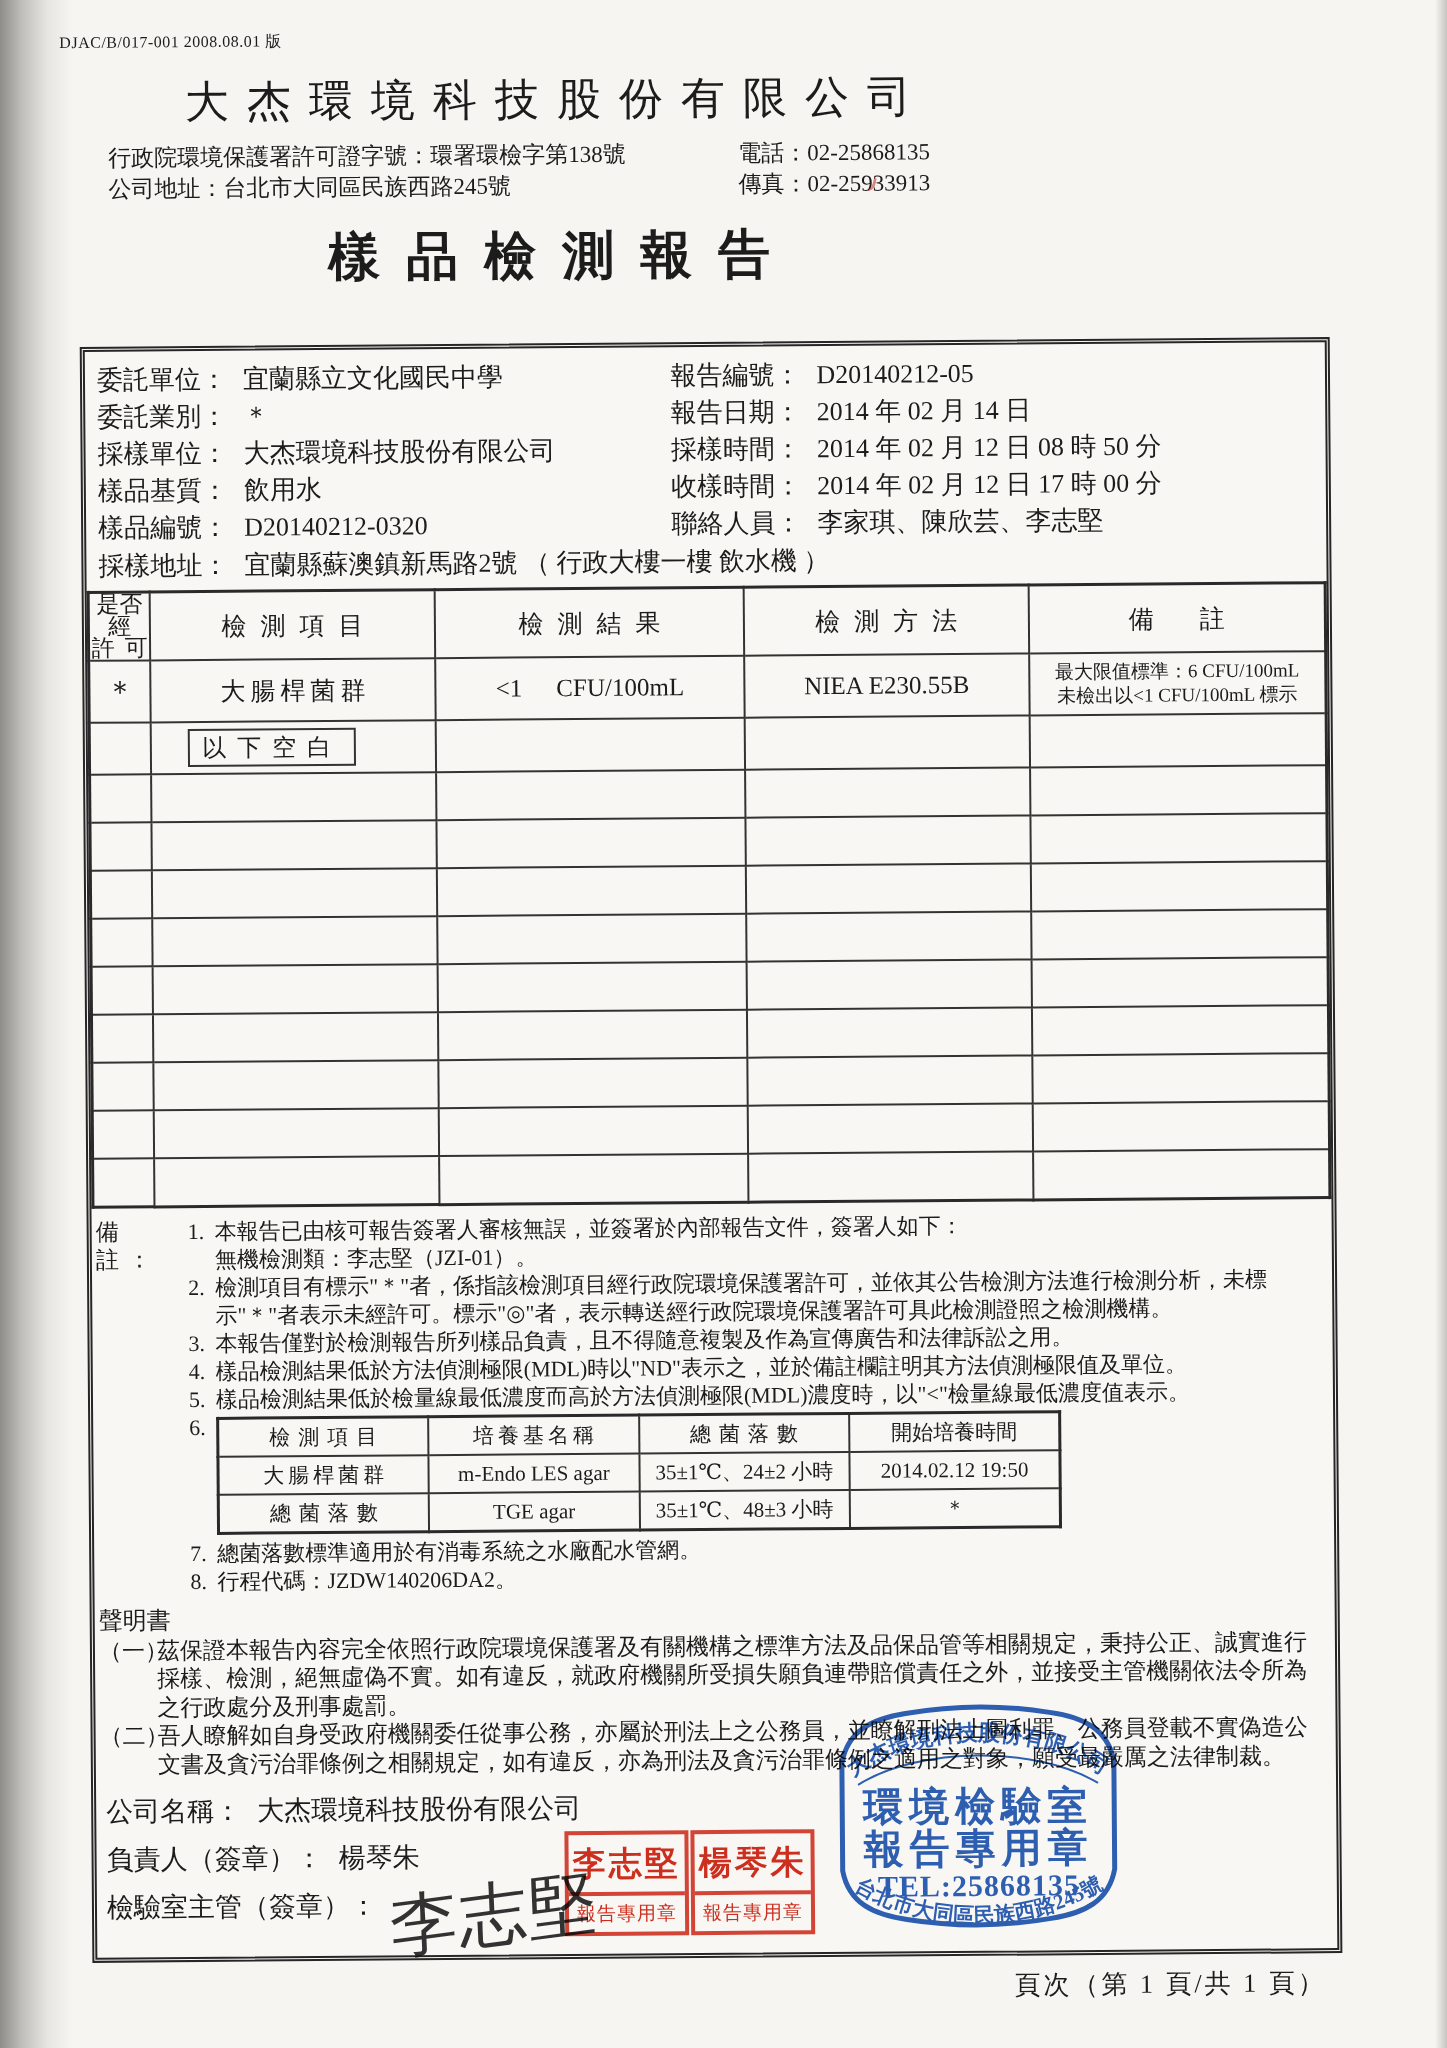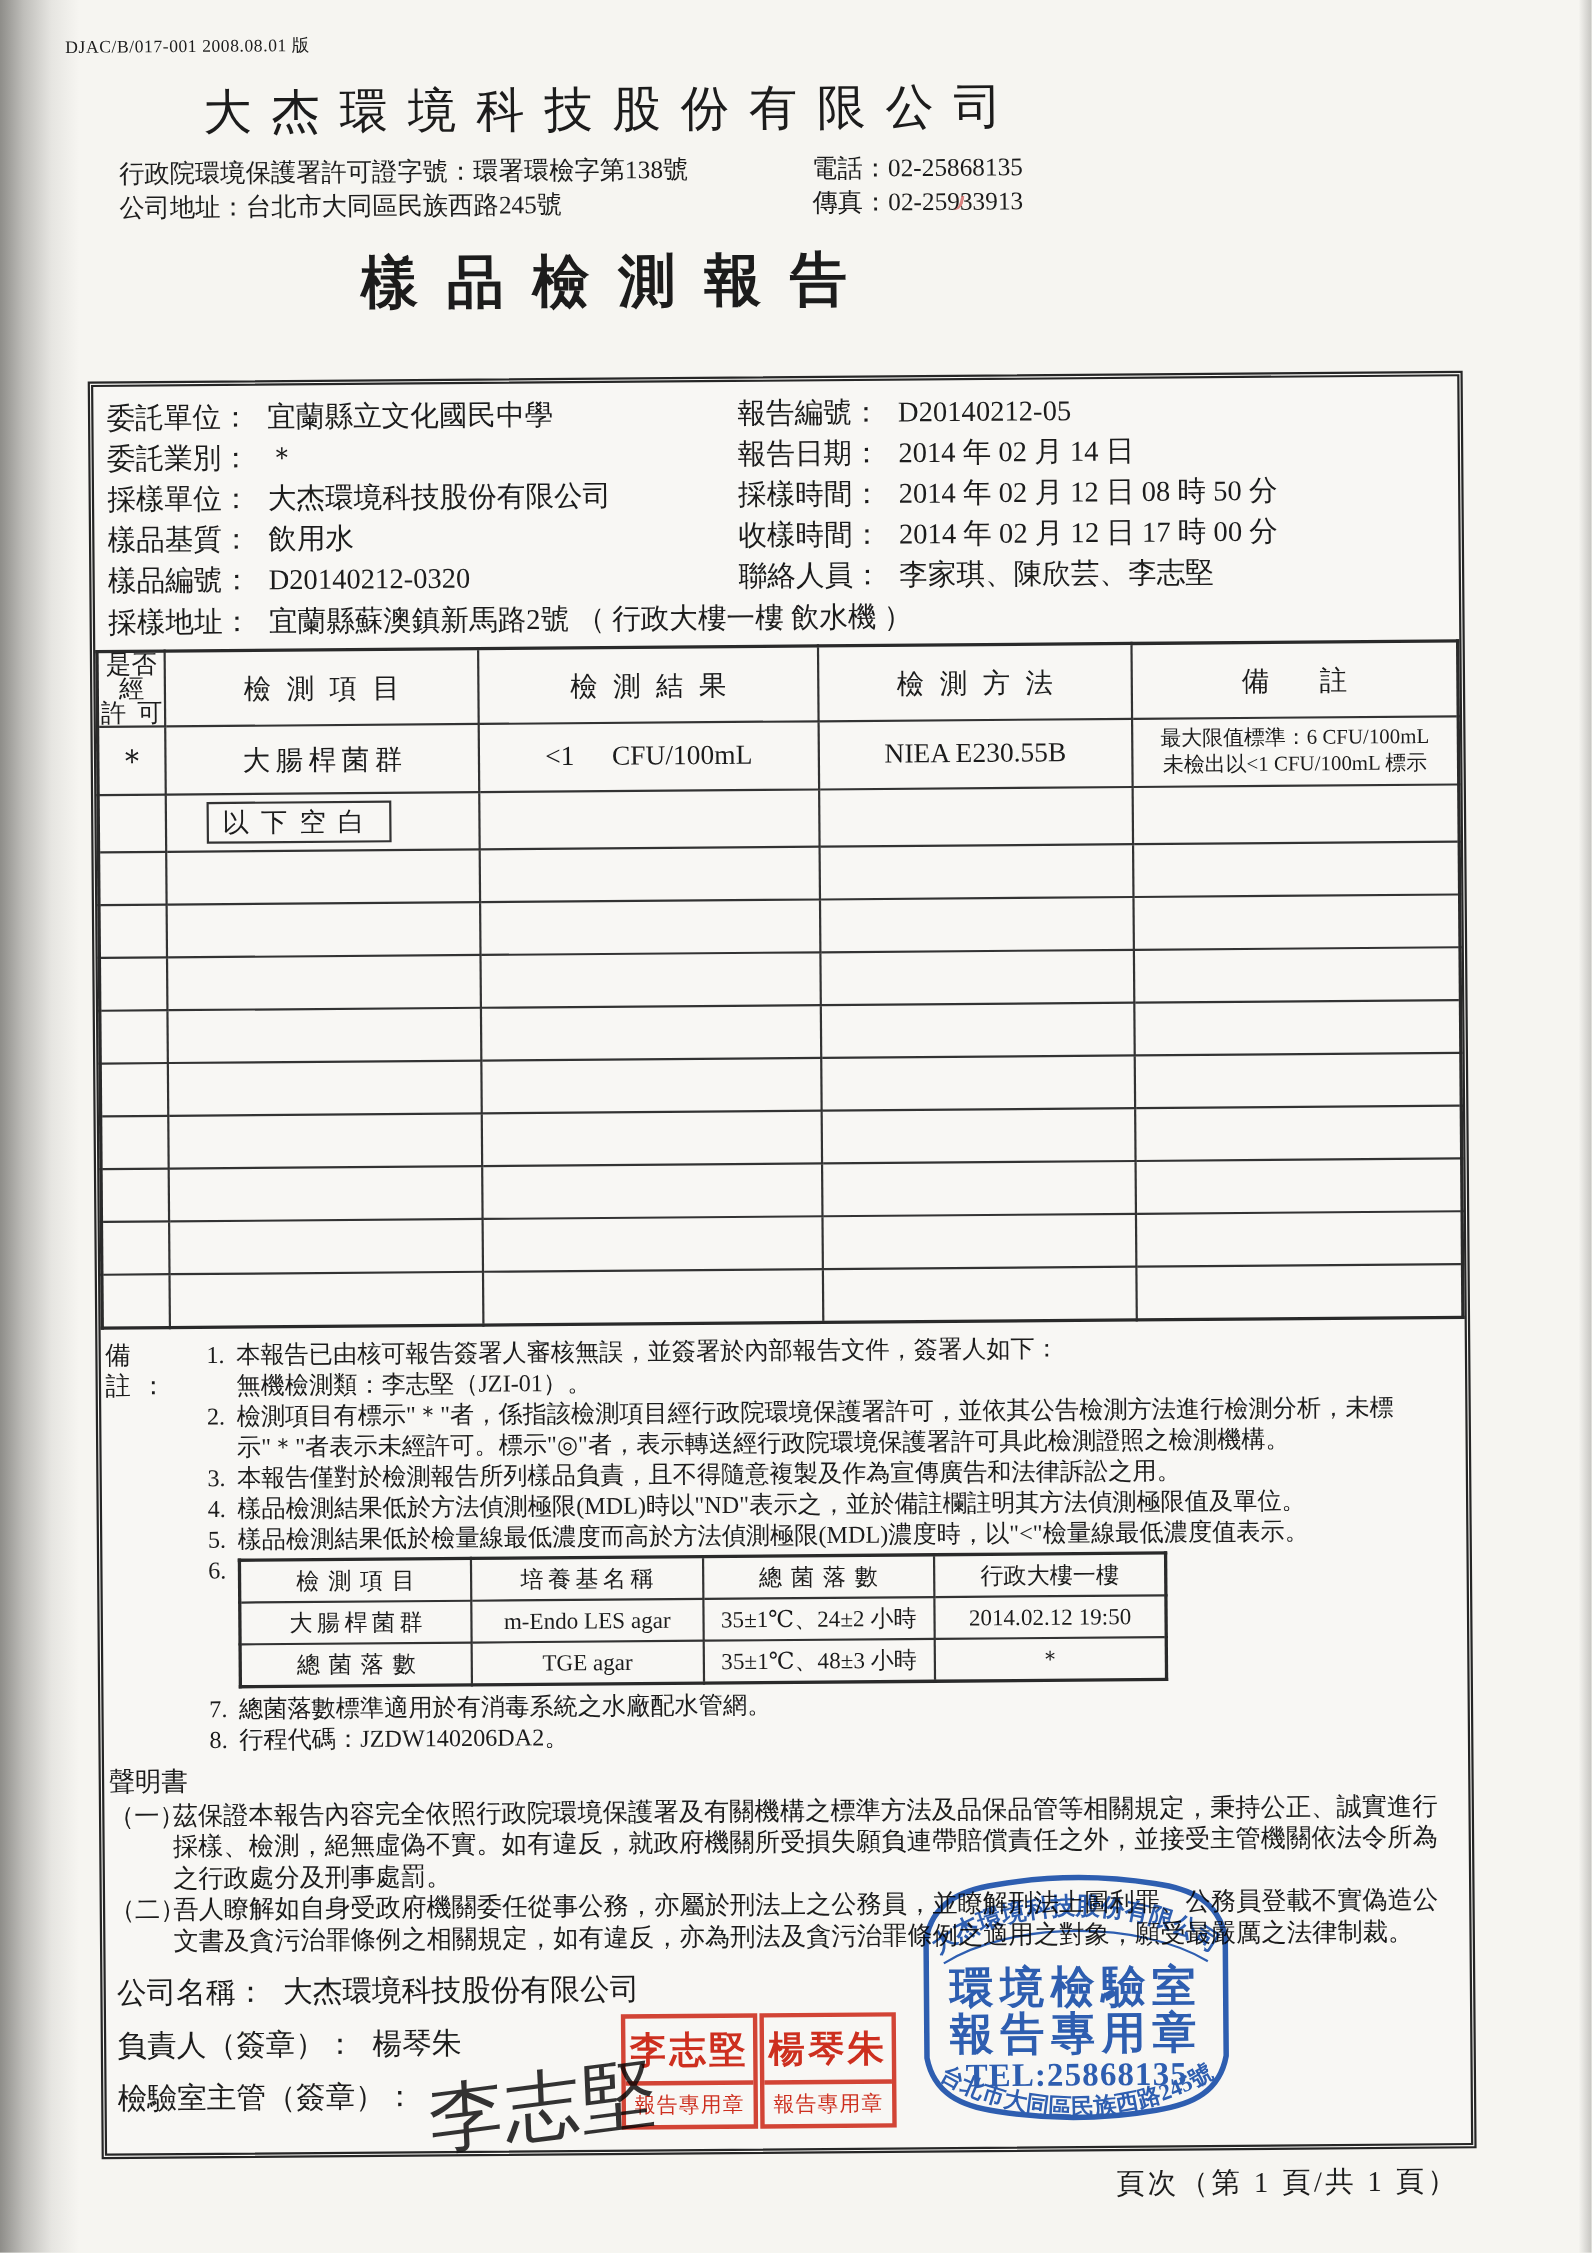--- a/index.html
+++ b/index.html
@@ -271,21 +271,21 @@
                   <col style="width:25%">
                   <col style="width:25%">
                   <col style="width:25%">
                   <col style="width:25%">
                 </colgroup>
               <tbody>
                   <tr>
                 <th><span class="cspread">檢測項目</span></th>
                 <th><span class="cspread2">培養基名稱</span></th>
                 <th><span class="cspread">總菌落數</span></th>
-                <th><span>行政大樓一樓</span></th>
+                <th><span>開始培養時間</span></th>
               </tr>
               <tr>
                 <td><span class="cspread2">大腸桿菌群</span></td>
                 <td>m-Endo LES agar</td>
                 <td>35±1℃、24±2 小時</td>
                 <td>2014.02.12 19:50</td>
               </tr>
               <tr>
                 <td><span class="cspread">總菌落數</span></td>
                 <td>TGE agar</td>

